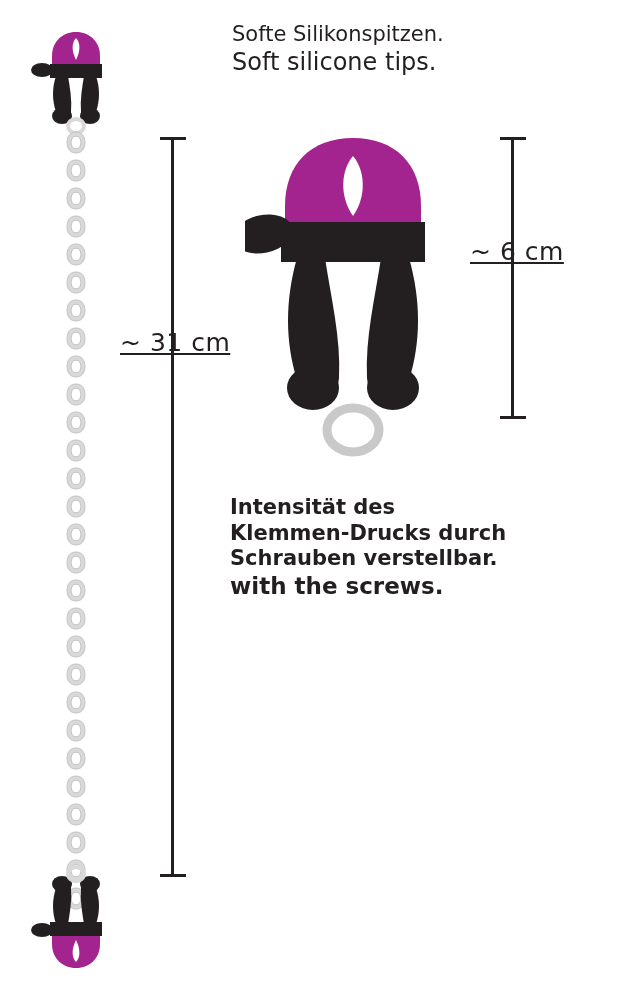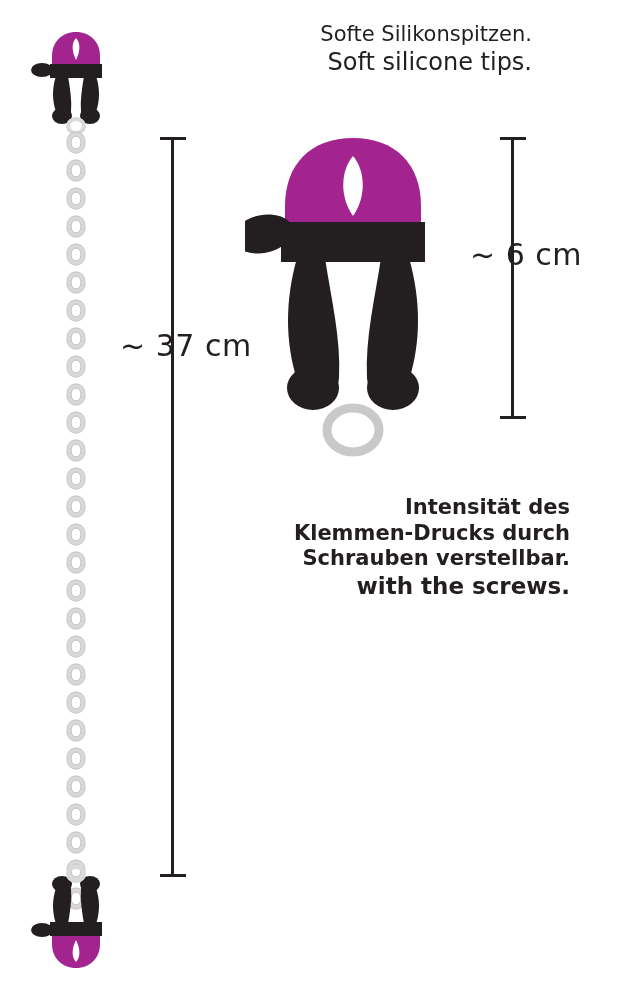--- a/index.html
+++ b/index.html
@@ -17,21 +17,21 @@
   }
 
   .stage {
     position: absolute;
     inset: 0;
   }
 
   
   .txt {
     position: absolute;
-    text-align: right;
+    text-align: left;
     line-height: 1.22;
     color: #231f20;
   }
   .txt .line { display: block; white-space: nowrap; }
 
   #top-caption {
     left: 232px;
     top: 22px;
     width: 300px;
     font-size: 21px;
@@ -44,23 +44,24 @@
     top: 495px;
     width: 340px;
     font-size: 21px;
     font-weight: bold;
   }
   #bottom-caption .de { font-size: 21px; }
   #bottom-caption .en { font-size: 23px; }
 
   .dim-label {
     position: absolute;
-    font-size: 30px;
+    font-size: 25px;
     letter-spacing: .5px;
     white-space: nowrap;
+    text-decoration: underline;
   }
   #dim-label-length { left: 120px; top: 328px; }
   #dim-label-head   { left: 470px; top: 237px; }
 
   
   .rule {
     position: absolute;
     background: #231f20;
   }
   .rule.vert { width: 3px; }
@@ -145,21 +146,21 @@
         <ellipse cx="46" cy="96" rx="10" ry="8" fill="#231f20"></ellipse>
         <ellipse cx="32" cy="106" rx="8" ry="7" fill="none" stroke="#d9d9d9" stroke-width="4"></ellipse>
       </g>
     </svg>
   </div>
 
   <div>
     <div class="rule cap" style="left:160px; top:137px;"></div>
     <div class="rule vert" style="left:171px; top:137px; height:740px;"></div>
     <div class="rule cap" style="left:160px; top:874px;"></div>
-    <div class="dim-label" id="dim-label-length">~ 37 cm</div>
+    <div class="dim-label" id="dim-label-length">~ 31 cm</div>
   </div>
 
   <div class="txt" id="top-caption">
     <span class="line l1">Softe Silikonspitzen.</span>
     <span class="line l2">Soft silicone tips.</span>
   </div>
 
   <div class="svg-wrap" style="left:245px; top:130px;">
     <svg width="230" height="350" viewBox="0 0 230 350">
 

